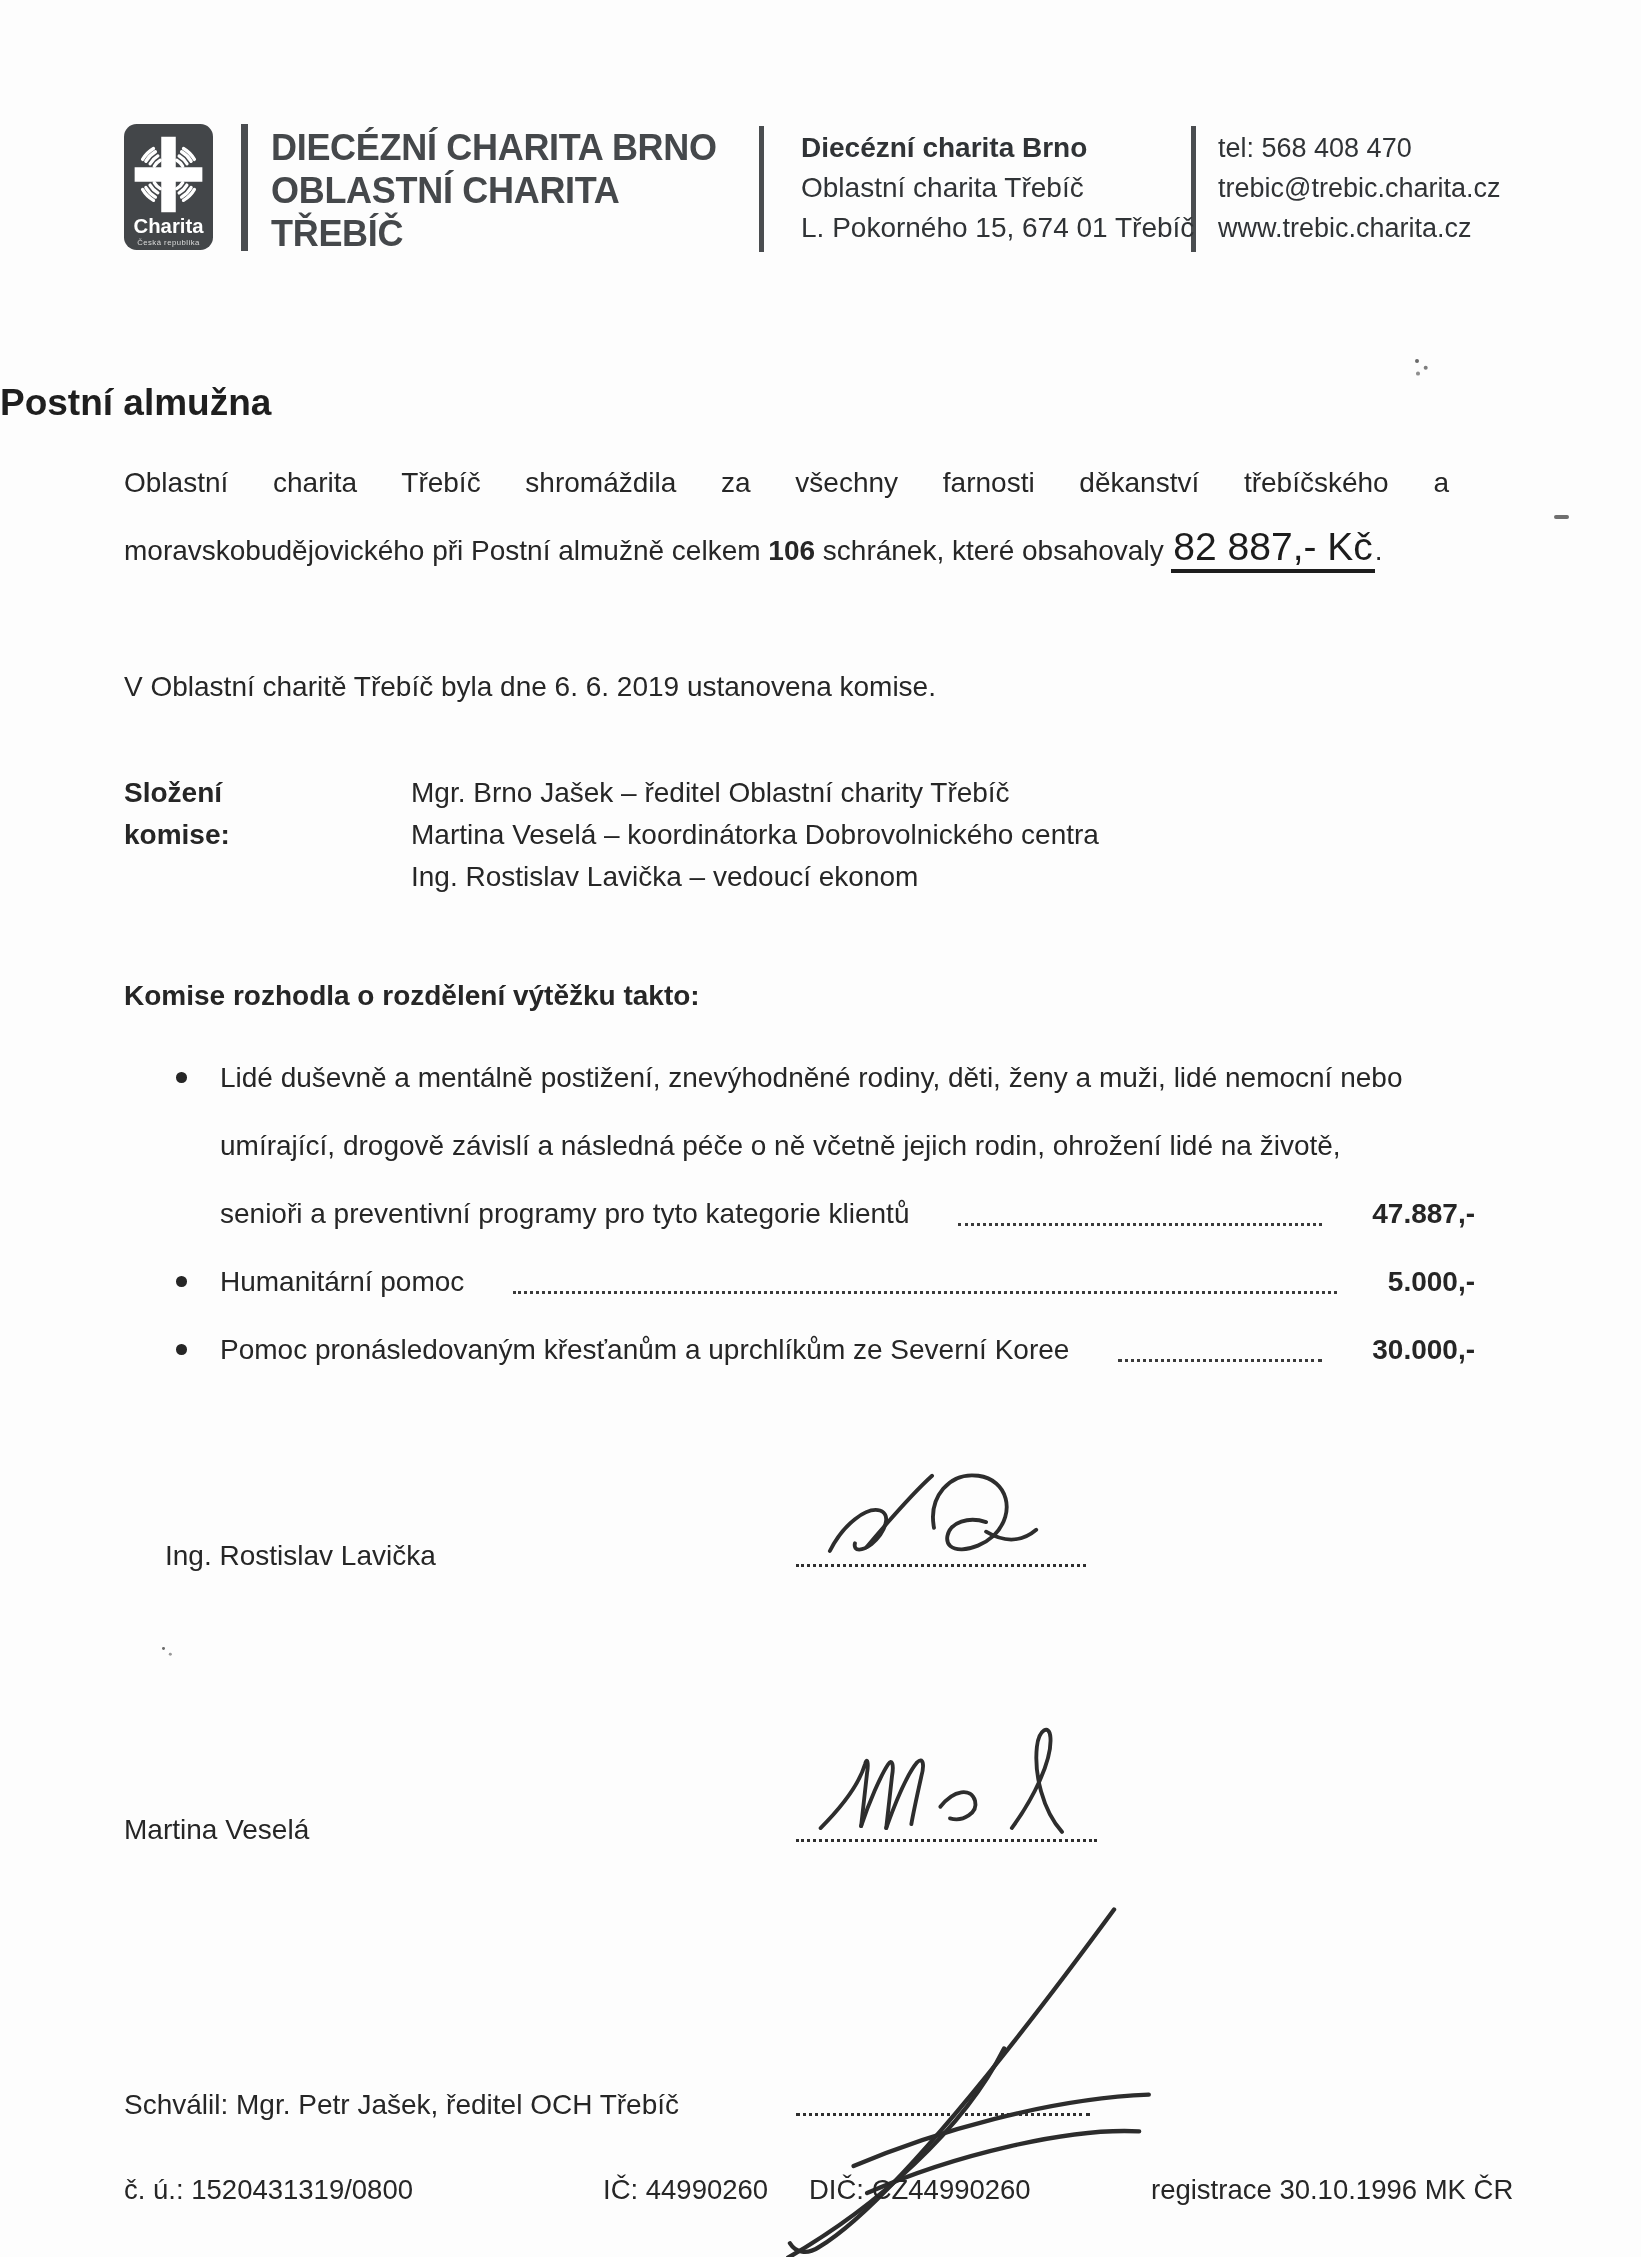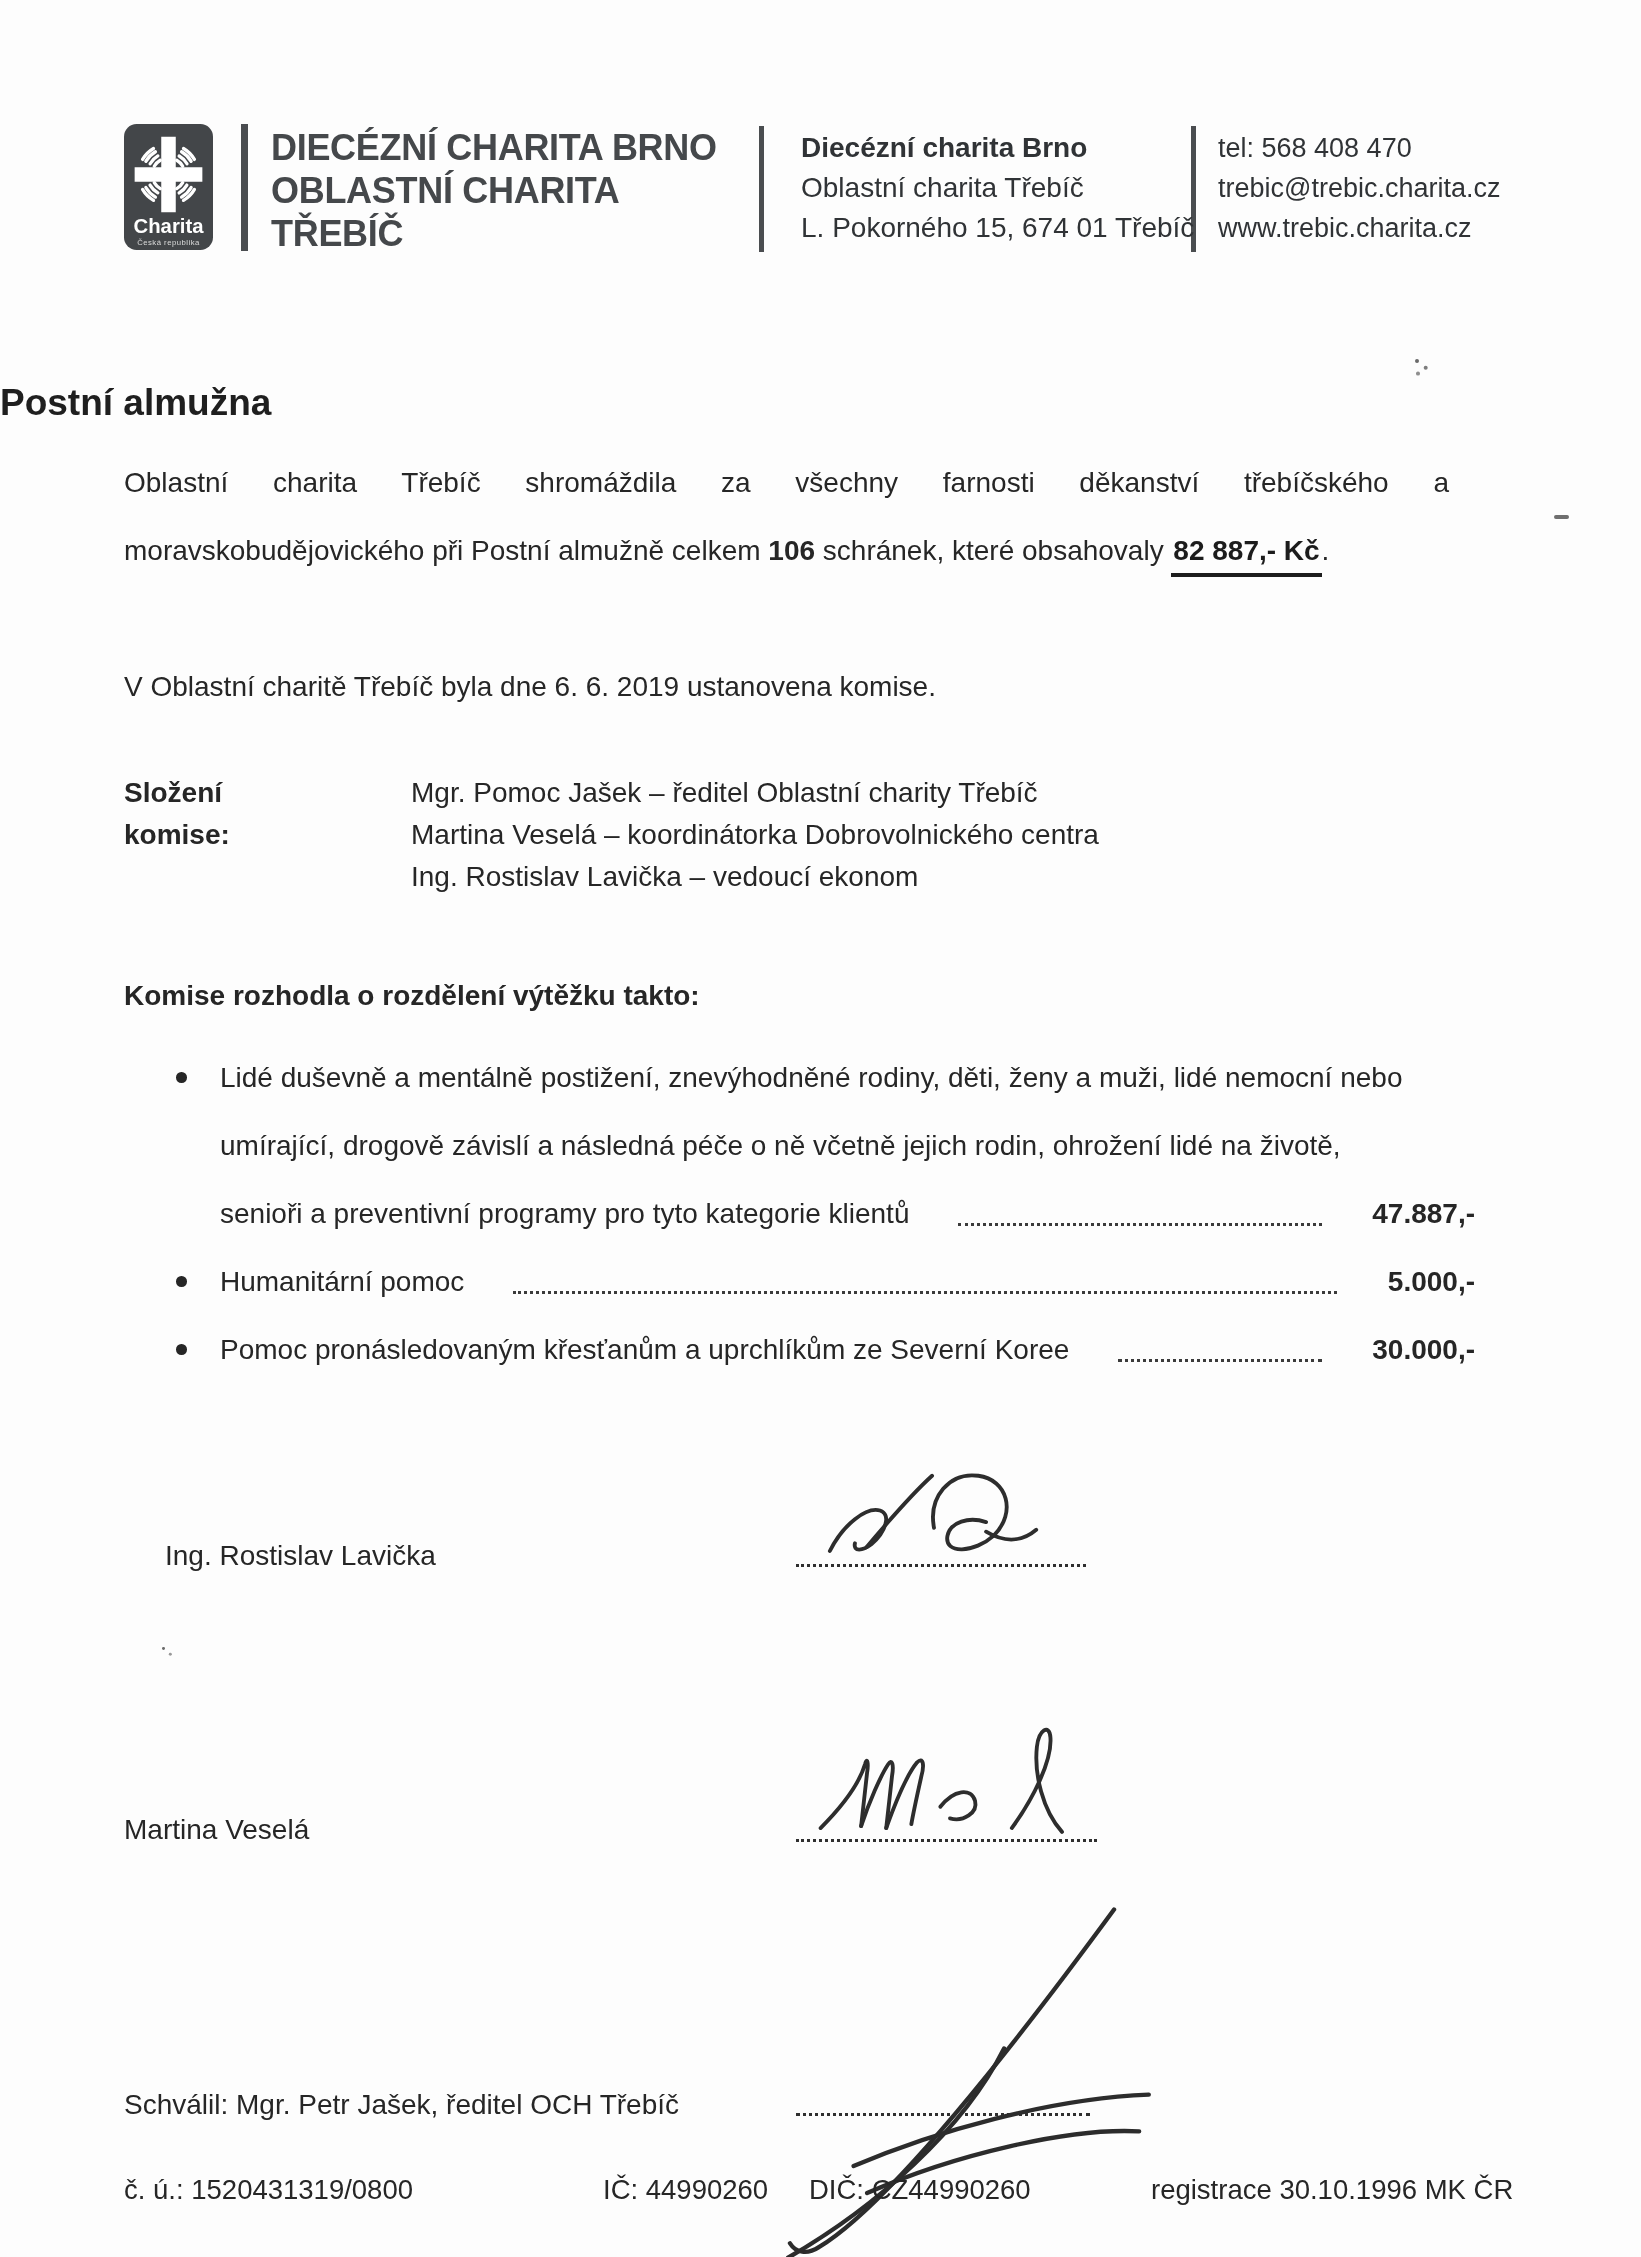--- a/index.html
+++ b/index.html
@@ -26,21 +26,21 @@
   
   .doc-title {
     position:absolute; left:0; top:382px; width:1476px; text-align:left;
     font-size:37px; font-weight:bold; color:#1f1f1f;
   }
   .intro { position:absolute; left:124px; top:449px; width:1325px; font-size:28px; }
   .intro .l1 { height:68px; line-height:68px; text-align:justify; text-align-last:justify; white-space:nowrap; }
   .intro .l2 { height:68px; line-height:68px; white-space:nowrap; }
   .count-bold { font-weight:bold; }
   .big-amount {
-    font-weight:bold; font-size:28px; display:inline-block;
+    font-weight:normal; font-size:39px; display:inline-block;
     border-bottom:4.8px solid #1d1d1d; padding:0 1.9px 1px 1.9px; line-height:42px;
     vertical-align:baseline; color:#1c1c1c;
   }
   .note { position:absolute; left:124px; top:666px; font-size:28px; line-height:42px; }
 
   .komise { position:absolute; left:124px; top:772px; font-size:28px; }
   .komise .label { position:absolute; left:0; top:0; font-weight:bold; line-height:42px; }
   .komise .members { position:absolute; left:287px; top:0; line-height:42px; white-space:nowrap; }
 
   .decision { position:absolute; left:124px; top:975px; font-size:28px; font-weight:bold; line-height:42px; }
@@ -119,21 +119,21 @@
   <div class="intro">
     <div class="l1">Oblastní charita Třebíč shromáždila za všechny farnosti děkanství třebíčského a</div>
     <div class="l2"><span>moravskobudějovického při Postní almužně celkem </span><span class="count-bold">106</span><span> schránek, které obsahovaly </span><span class="big-amount">82 887,- Kč</span><span>.</span></div>
   </div>
 
   <div class="note">V Oblastní charitě Třebíč byla dne 6. 6. 2019 ustanovena komise.</div>
 
   <div class="komise">
     <div class="label">Složení komise:</div>
     <div class="members">
-      <div>Mgr. Pomoc Jašek – ředitel Oblastní charity Třebíč</div>
+      <div>Mgr. Brno Jašek – ředitel Oblastní charity Třebíč</div>
       <div>Martina Veselá – koordinátorka Dobrovolnického centra</div>
       <div>Ing. Rostislav Lavička – vedoucí ekonom</div>
     </div>
   </div>
 
   <div class="decision">Komise rozhodla o rozdělení výtěžku takto:</div>
 
   <div class="bullets">
     <div class="b-line has-dot">Lidé duševně a mentálně postižení, znevýhodněné rodiny, děti, ženy a muži, lidé nemocní nebo</div>
     <div class="b-line">umírající, drogově závislí a následná péče o ně včetně jejich rodin, ohrožení lidé na životě,</div>

